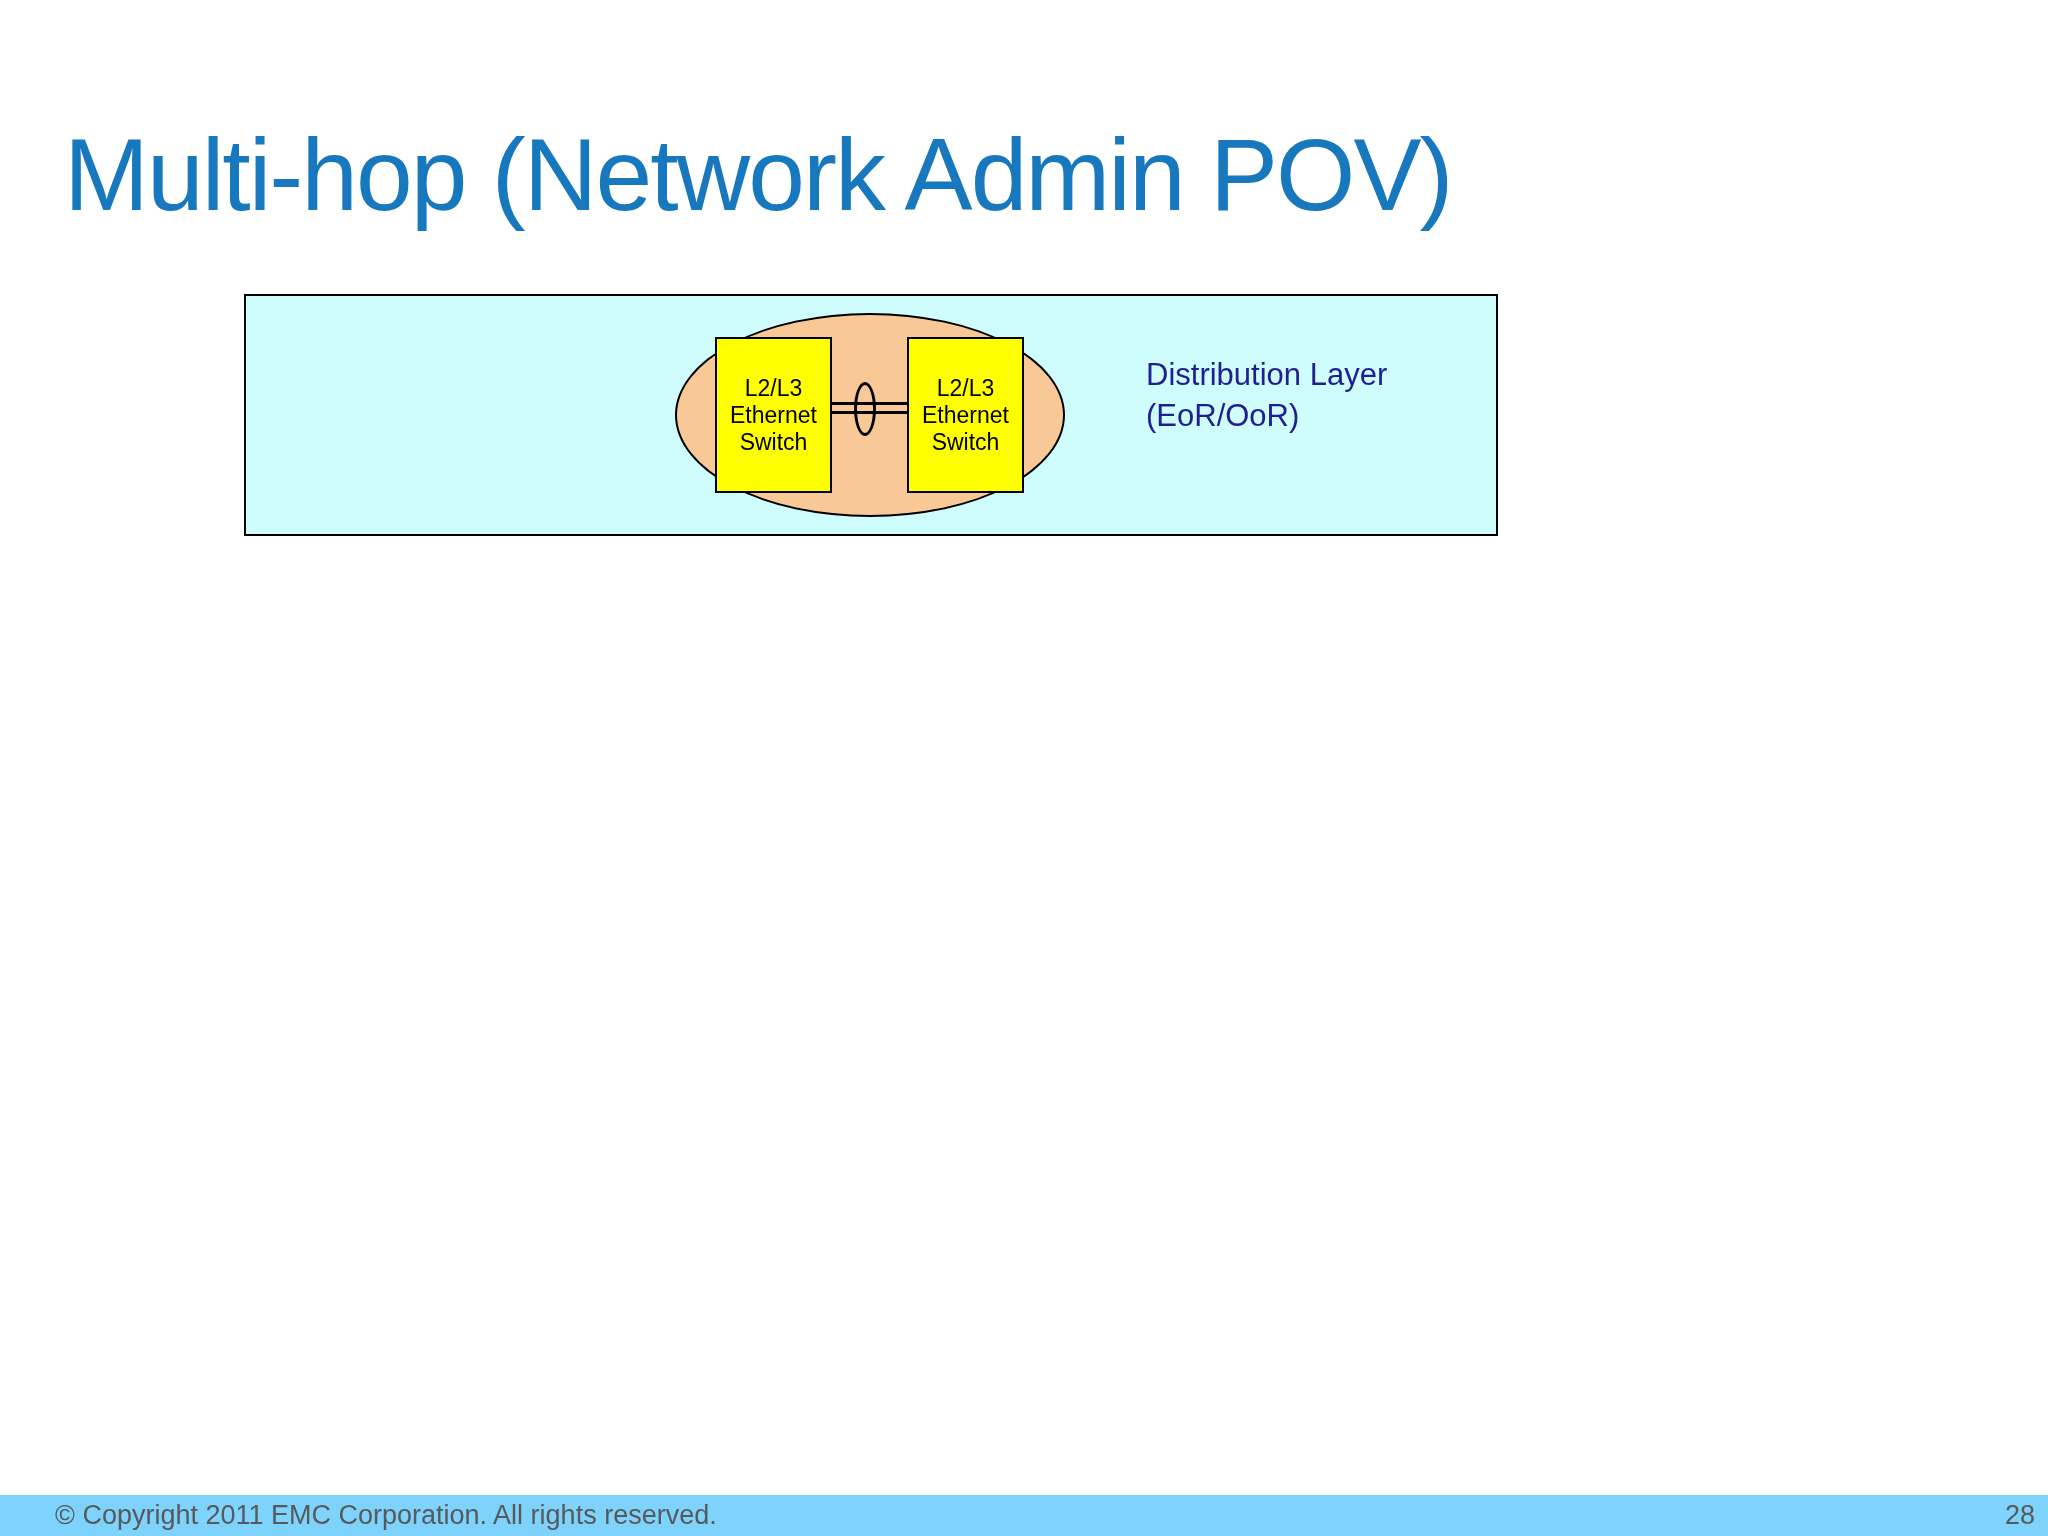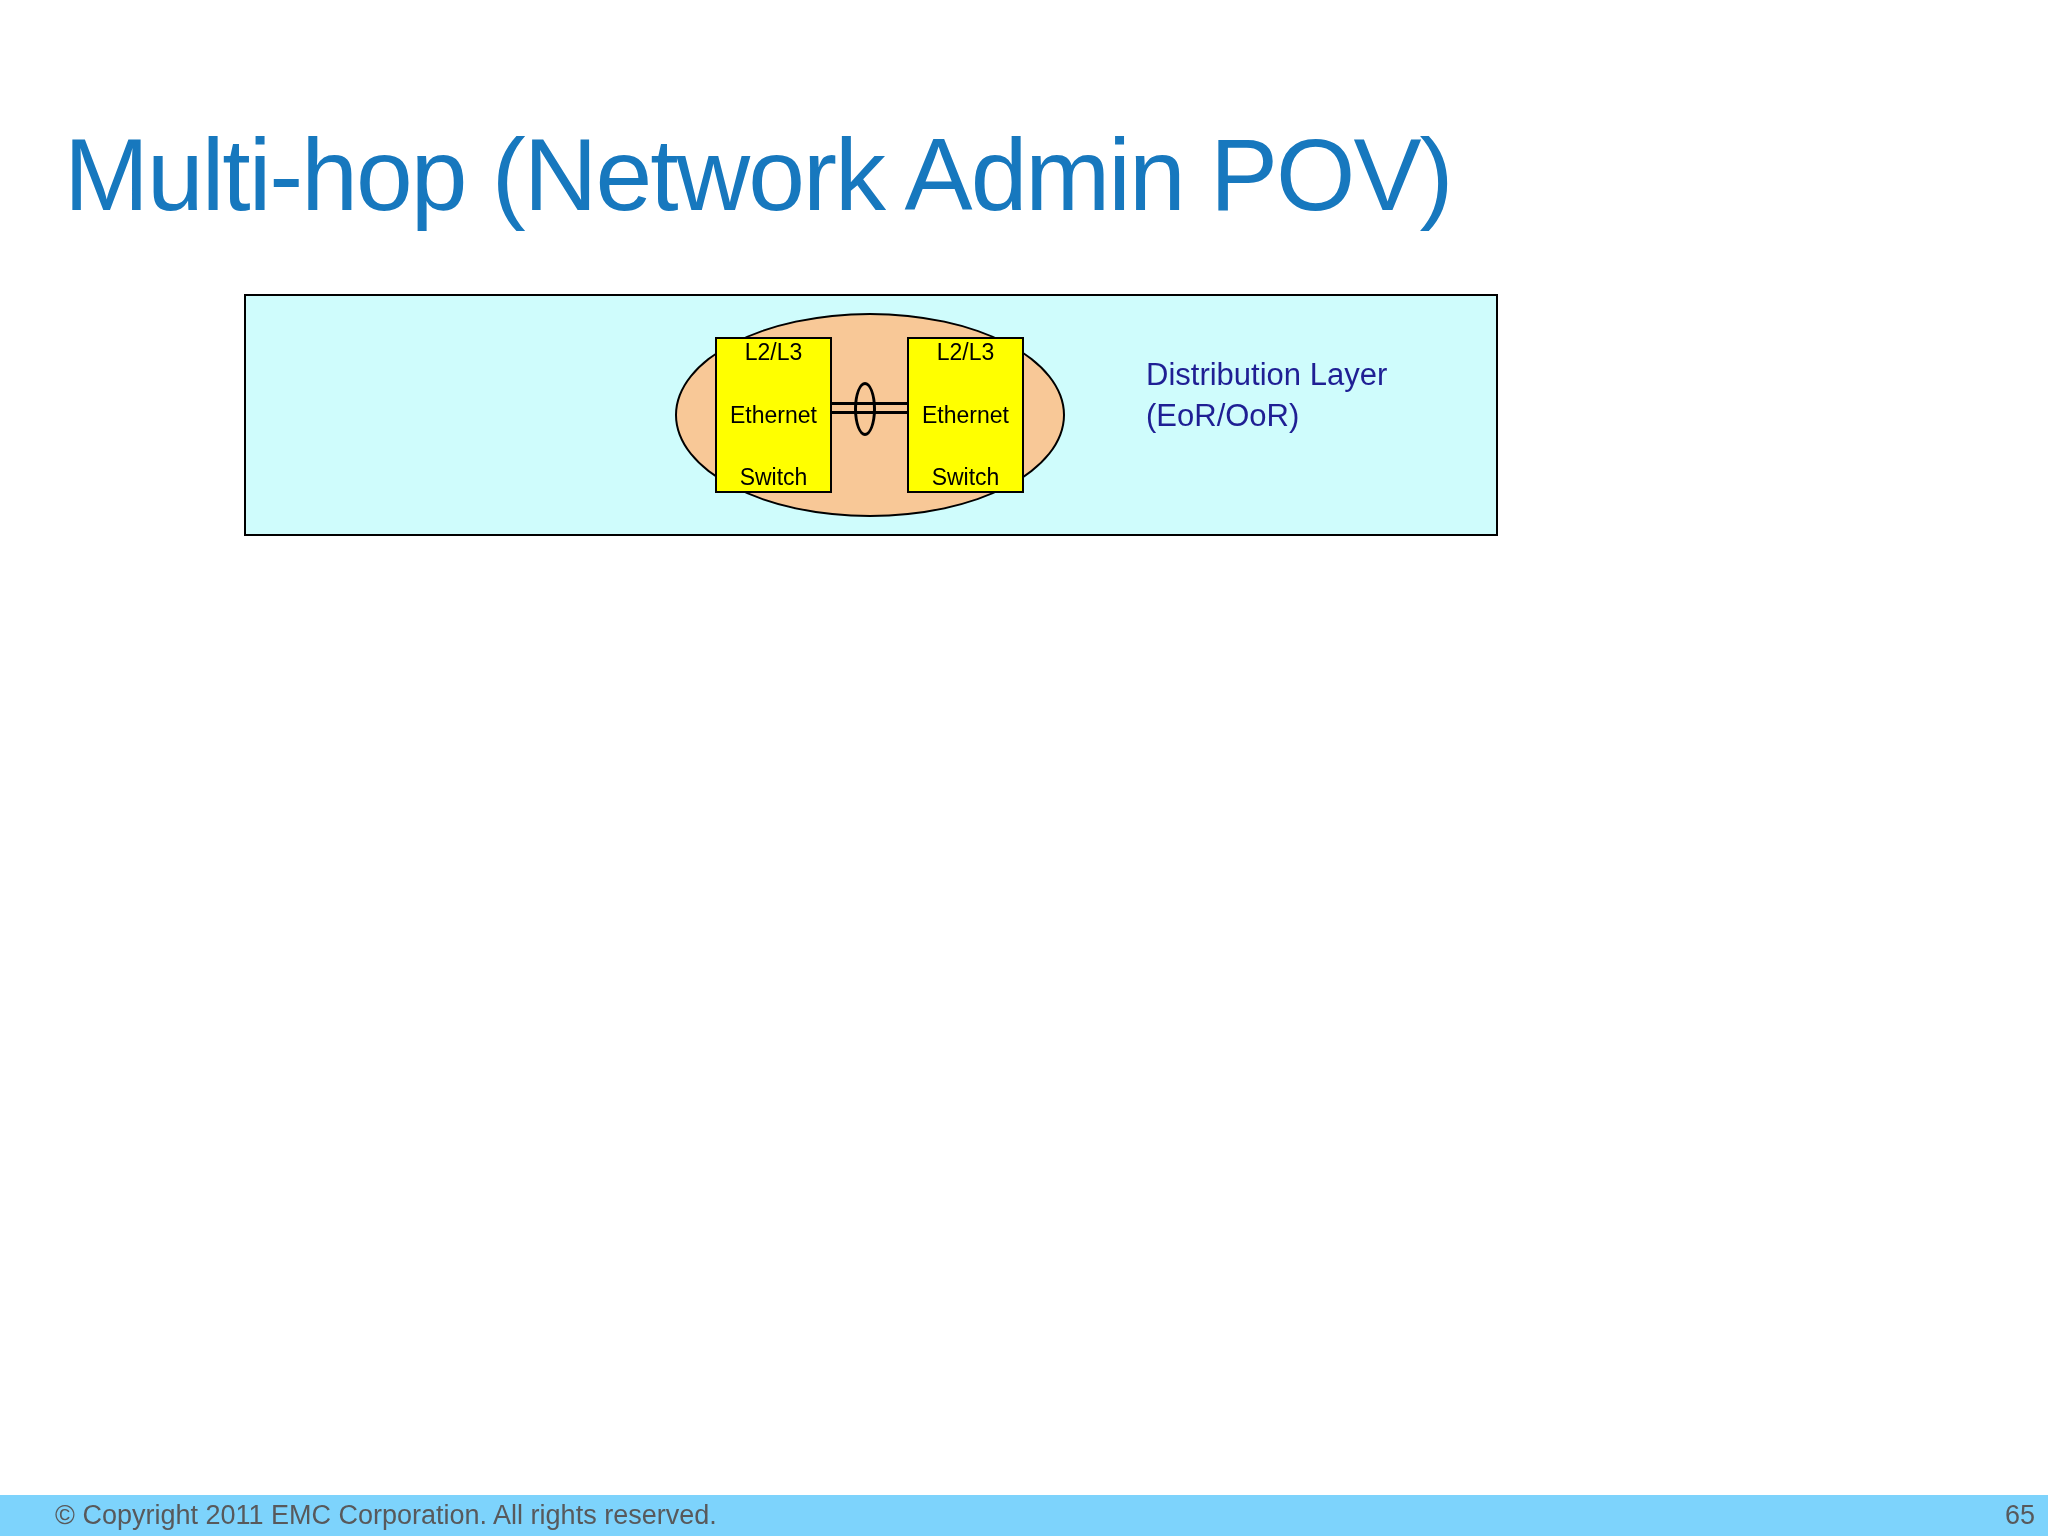--- a/index.html
+++ b/index.html
@@ -78,21 +78,21 @@
   .switch-box {
     position: absolute;
     top: 41px;
     width: 113px;
     height: 152px;
     background: var(--switch-fill, #FFFF00);
     border: 2px solid #000000;
     display: flex;
     flex-direction: column;
     align-items: center;
-    justify-content: space-between;
+    justify-content: center;
     text-align: center;
     font-size: 23px;
     line-height: 27px;
     color: #000000;
   }
   .switch-box.left  { left: 469px; }
   .switch-box.right { left: 661px; }
 
   
   .dist-label {
@@ -206,16 +206,16 @@
     <div class="dist-label">
       <div>Distribution Layer</div>
       <div>(EoR/OoR)</div>
     </div>
 
   </div>
 
 
   <div class="footer-strip">
     <div class="copyright">© Copyright 2011 EMC Corporation. All rights reserved.</div>
-    <div class="page-number">65</div>
+    <div class="page-number">28</div>
   </div>
 
 </div>
 
 </body></html>

